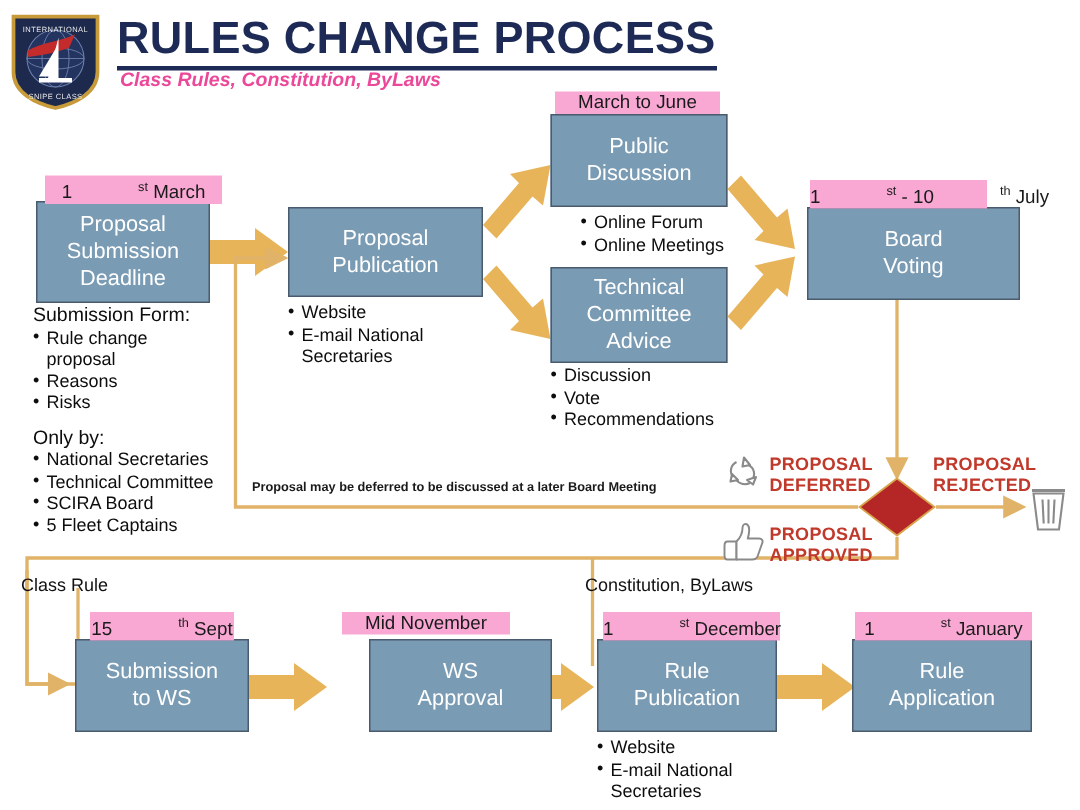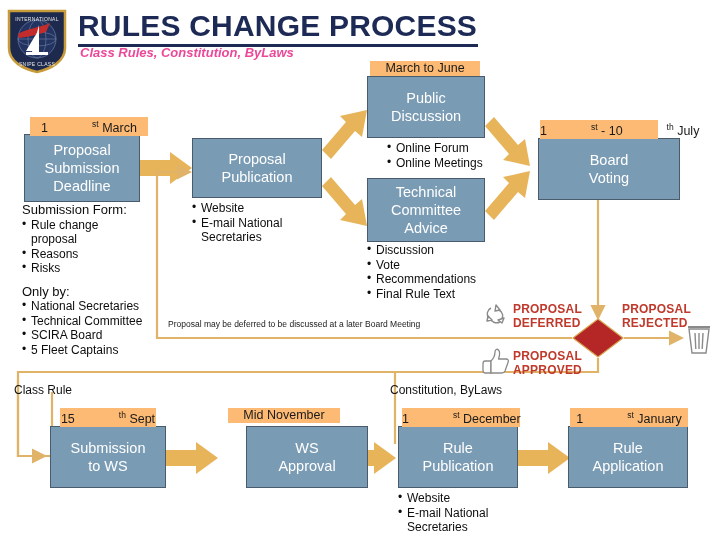--- a/index.html
+++ b/index.html
@@ -21,21 +21,21 @@
             font-weight:bold;color:#ec4899;white-space:nowrap;}
 
   
   .box{position:absolute;z-index:3;background:#7a9bb4;border:1px solid #4a5b6e;
        box-sizing:border-box;display:flex;align-items:center;justify-content:center;
        text-align:center;color:#ffffff;font-size:14.5px;line-height:18px;}
   .box span{display:block;padding:0 4px;}
 
   
   .cap{position:absolute;z-index:4;font-size:12.5px;color:#1a1a1a;
-       background:#fdba74;white-space:nowrap;text-align:center;line-height:15px;}
+       background:#f9a8d4;white-space:nowrap;text-align:center;line-height:15px;}
   .cap sup{font-size:8.5px;vertical-align:super;padding-left:44px;}
 
   
   .bul{position:absolute;z-index:4;font-size:12px;color:#0d0d0d;line-height:14.5px;}
   .bul .hd{font-size:13px;}
   .bul ul{margin:0;padding:0;list-style:none;}
   .bul li{position:relative;padding-left:9px;}
   .bul li:before{content:"\2022";position:absolute;left:0;top:-1px;font-size:12px;}
   .bul .gap{height:9px;}
 
@@ -177,25 +177,24 @@
       <li>Online Forum</li>
       <li>Online Meetings</li>
     </ul>
   </div>
 
   <div class="bul" style="left:367px;top:243px;width:150px;">
     <ul>
       <li>Discussion</li>
       <li>Vote</li>
       <li>Recommendations</li>
-      <li>Final Rule Text</li>
-    </ul>
-  </div>
-
-  <div class="note" style="left:168px;top:319px;">Proposal may be deferred to be discussed at a later Board Meeting</div>
+    </ul>
+  </div>
+
+  <div class="note" style="left:168px;top:319px;font-weight:bold;">Proposal may be deferred to be discussed at a later Board Meeting</div>
 
   <svg class="icon" style="left:482px;top:301px;width:28px;height:26px;" viewBox="0 0 28 26">
     <g fill="none" stroke="#8a8a8a" stroke-width="1.4" stroke-linejoin="round">
       <path d="M14,4 L18,9 L13,10 z" fill="#fff"></path>
       <path d="M17,9 C21,11 22,16 19,19"></path>
       <path d="M22,17 L20,22 L16,19 z" fill="#fff"></path>
       <path d="M18,21 C14,23 9,21 8,17"></path>
       <path d="M10,19 L5,20 L6,15 z" fill="#fff"></path>
       <path d="M7,17 C4,14 5,9 9,7"></path>
     </g>

